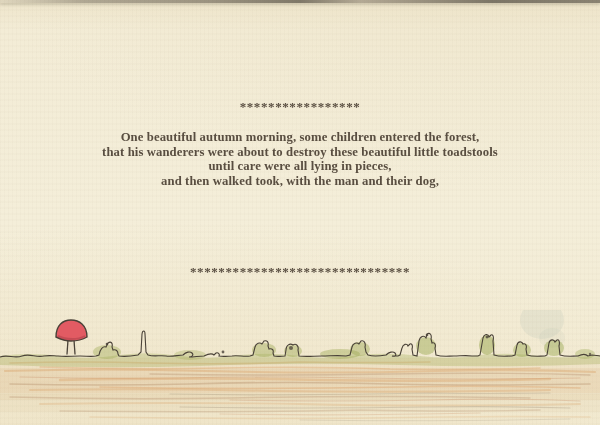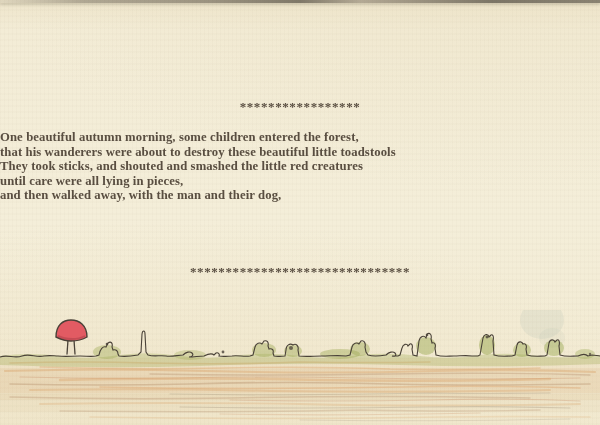--- a/index.html
+++ b/index.html
@@ -30,21 +30,21 @@
   }
   .sep {
     position: absolute; left: 0; width: 100%; text-align: center; z-index: 2;
     color: var(--text, #594e41); font-size: 13px; font-weight: 700;
     letter-spacing: 0.6px; line-height: 13px; white-space: pre;
   }
   .sep-top { top: 100px; }
   .sep-bottom { top: 265px; }
   .story {
     position: absolute; top: 130px; left: 0; width: 100%; z-index: 2;
-    text-align: left; color: var(--text, #594e41);
+    text-align: center; color: var(--text, #594e41);
     font-size: 12.7px; font-weight: 700; line-height: 14.6px;
     letter-spacing: 0.1px;
   }
   .meadow { position: absolute; left: 0; bottom: 0; width: 600px; height: 115px; z-index: 1; }
   .ink   { stroke: var(--ink, #4a4238); fill: none; stroke-width: 1.1; stroke-linecap: round; }
   .ink2  { stroke: var(--ink, #4a4238); fill: none; stroke-width: 1.3; stroke-linecap: round; }
   .grass { fill: var(--grass-green, #9aa850); }
   .cap   { fill: var(--mushroom-red, #e25b63); }
   .stemf { fill: #ece1c8; }
   .pstroke { fill: none; stroke-linecap: round; }
@@ -59,23 +59,22 @@
 <body>
 
 <div class="page">
   <div class="top-edge"></div>
 
   <div class="sep sep-top">*****************</div>
 
   <div class="story">
     <div>One beautiful autumn morning, some children entered the forest,</div>
     <div>that his wanderers were about to destroy these beautiful little toadstools</div>
-    <div>They took sticks, and shouted and smashed the little red creatures</div>
     <div>until care were all lying in pieces,</div>
-    <div>and then walked away, with the man and their dog,</div>
+    <div>and then walked took, with the man and their dog,</div>
   </div>
 
   <div class="sep sep-bottom">*******************************</div>
 
   <svg class="meadow" viewBox="0 0 600 115">
 
     <g>
       <ellipse cx="542" cy="10" rx="22" ry="19" fill="#8aa39e" opacity="0.12"></ellipse>
       <ellipse cx="552" cy="28" rx="13" ry="10" fill="#8aa39e" opacity="0.08"></ellipse>
     </g>

